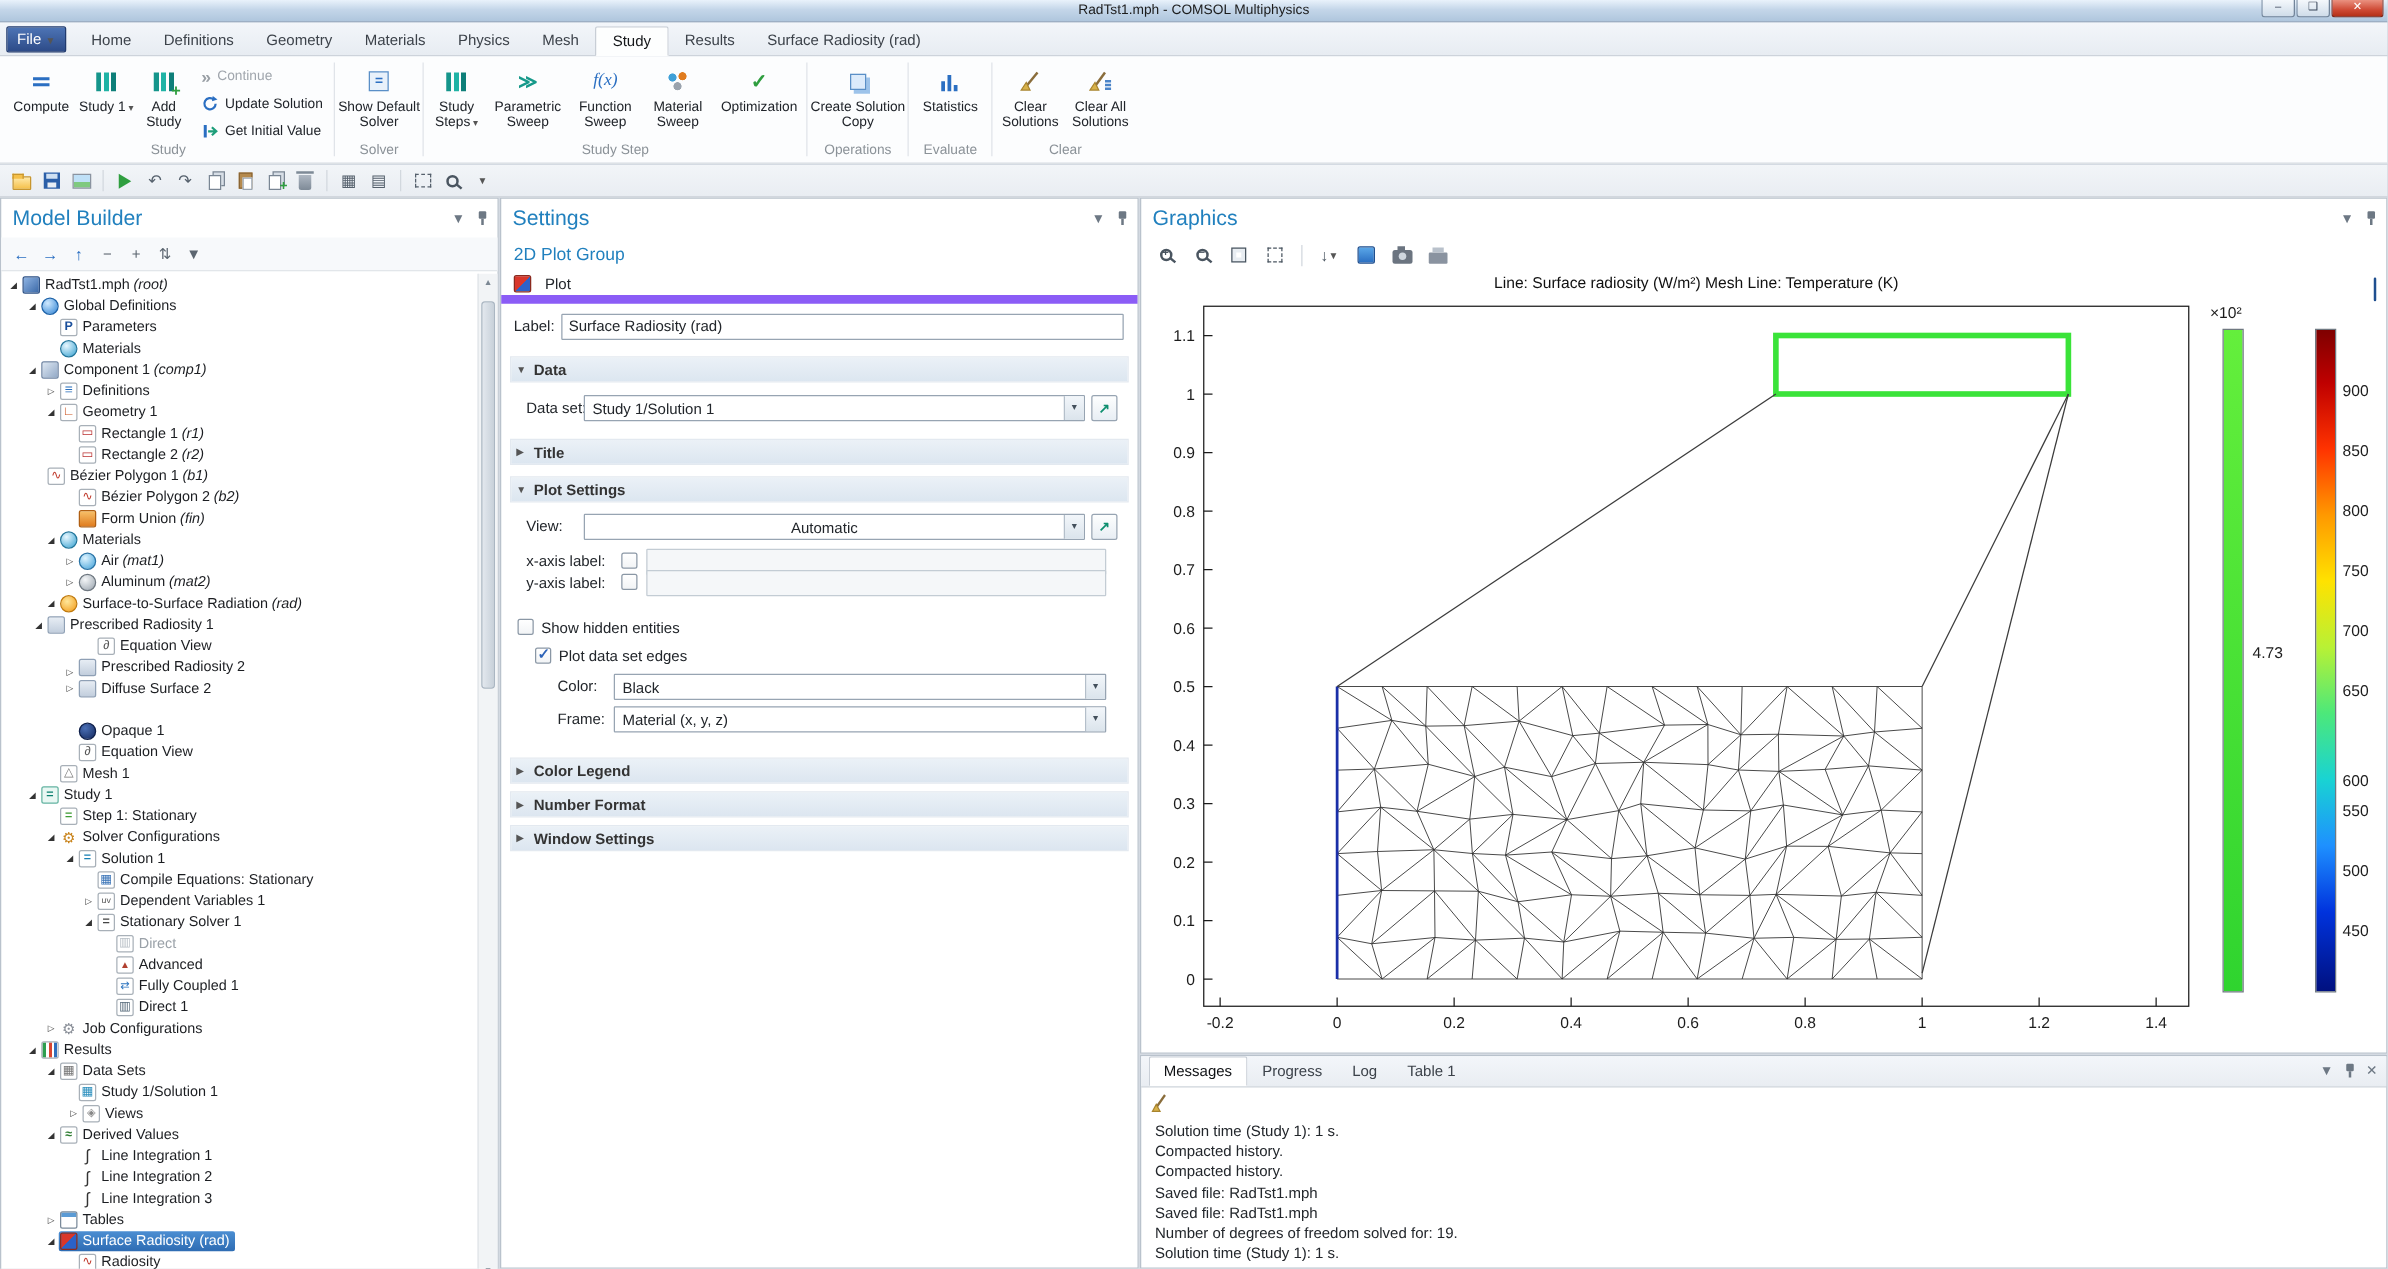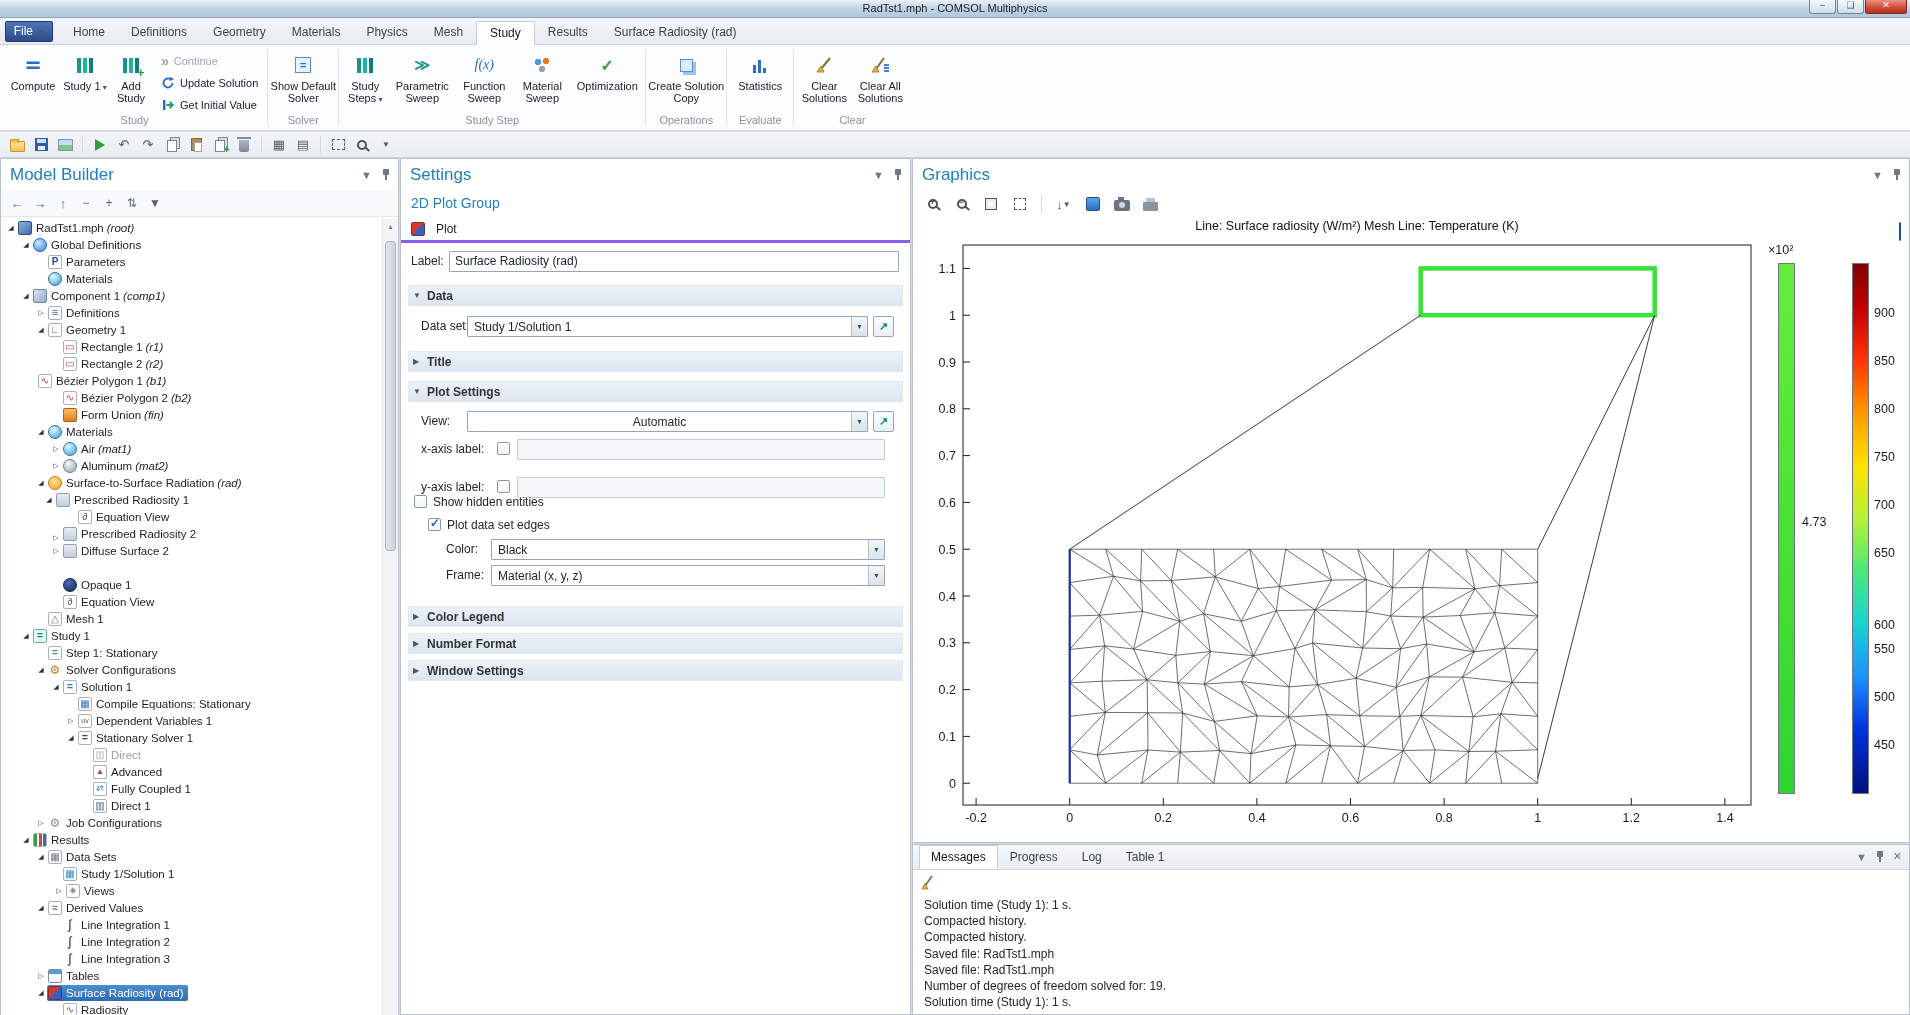--- a/index.html
+++ b/index.html
@@ -148,21 +148,21 @@
   [data-ico="views"]::before{content:"◈";color:#888;font-size:9px}
   [data-ico="derived"]::before{content:"≈";color:#2e7d32;font-weight:bold}
   [data-ico="lineint"]{border:none;background:none}
   [data-ico="lineint"]::before{content:"∫";color:#333;font-size:13px}
   [data-ico="tables"]{background:linear-gradient(#5b9bd5 0 4px,#fff 4px);border-color:#7a8a9a}
   [data-ico="plot2d"]{background:linear-gradient(135deg,#d9372b 0 50%,#2b62c9 50% 100%);border-color:#8a2a1f}
   [data-ico="radline"]::before{content:"∿";color:#c0392b}
 
   
   .ssub{position:absolute;left:10px;top:36px;font-size:14px;color:#2180be}
-  .plotrow{position:absolute;left:0;top:58px;right:0;height:26px;border-bottom:3px solid #8b5cf6;display:flex;align-items:center;padding-left:10px;gap:7px;font-size:12px}
+  .plotrow{position:absolute;left:0;top:58px;right:0;height:26px;border-bottom:7px solid #8b5cf6;display:flex;align-items:center;padding-left:10px;gap:7px;font-size:12px}
   .f{position:absolute;left:0;right:0;height:22px;font-size:12px}
   .flabel{position:absolute;top:3px;color:#22262b}
   .tinput{position:absolute;top:0;height:21px;border:1px solid #97a4b2;background:#fff;border-radius:1px;font-size:12px;padding:0 5px;line-height:19px;white-space:nowrap;overflow:hidden}
   .tinput.dis{background:#f5f7f9;border-color:#c3ccd4}
   .combo{position:absolute;top:0;height:21px;border:1px solid #97a4b2;background:#fff;display:flex;align-items:center;border-radius:1px}
   .combo .val{flex:1;padding:0 6px;font-size:12px;white-space:nowrap;overflow:hidden}
   .combo .dd{width:16px;align-self:stretch;background:linear-gradient(#f2f6fa,#dbe4ec);border-left:1px solid #b4bfca;display:flex;align-items:center;justify-content:center;font-size:7px;color:#44505c}
   .gobtn{position:absolute;top:0;width:21px;height:21px;border:1px solid #97a4b2;background:linear-gradient(#fdfefe,#e8eef4);border-radius:2px;display:flex;align-items:center;justify-content:center;color:#0e8f6f;font-size:11px;font-weight:bold}
   .secbar{position:absolute;left:7px;right:7px;height:21px;background:linear-gradient(#ebf1f7,#dce6f0);border:1px solid #e3e9f0;display:flex;align-items:center;font-size:12px;font-weight:bold;color:#333;padding-left:4px}
   .secbar .tri{width:14px;font-size:8px;color:#555;font-weight:normal}
@@ -543,21 +543,21 @@
         </span>
       </div>
       <div class="trow" style="padding-left: 34px;">
         <span class="arr">◢</span>
         <span class="rowc">
           <span class="tico" data-ico="radiation"></span>
           <span class="lbl">Surface-to-Surface Radiation</span>
           <span class="tag">(rad)</span>
         </span>
       </div>
-      <div class="trow" style="padding-left: 42px;">
+      <div class="trow" style="padding-left: 24px;">
         <span class="arr">◢</span>
         <span class="rowc">
           <span class="tico" data-ico="boundary"></span>
           <span class="lbl">Prescribed Radiosity 1</span>
         </span>
       </div>
       <div class="trow" style="padding-left: 64px;">
         <span class="arr"></span>
         <span class="rowc">
           <span class="tico" data-ico="eqview"></span>
@@ -813,21 +813,21 @@
       <span class="val" style="text-align:center">Automatic</span>
       <span class="dd">▼</span>
     </span>
     <span class="gobtn" style="left:472px">↗</span>
   </div>
   <div class="f" style="top:280px">
     <span class="flabel" style="left:20px">x-axis label:</span>
     <span class="cb" style="left:96px"></span>
     <span class="tinput dis" style="left:116px;width:368px"></span>
   </div>
-  <div class="f" style="top:318px">
+  <div class="f" style="top:297px">
     <span class="flabel" style="left:20px">y-axis label:</span>
     <span class="cb" style="left:96px"></span>
     <span class="tinput dis" style="left:116px;width:368px"></span>
   </div>
   <div class="f" style="top:333px">
     <span class="cb" style="left:13px"></span>
     <span class="cblabel2" style="left:32px">Show hidden entities</span>
   </div>
   <div class="f" style="top:356px">
     <span class="cb on" style="left:27px"></span>

